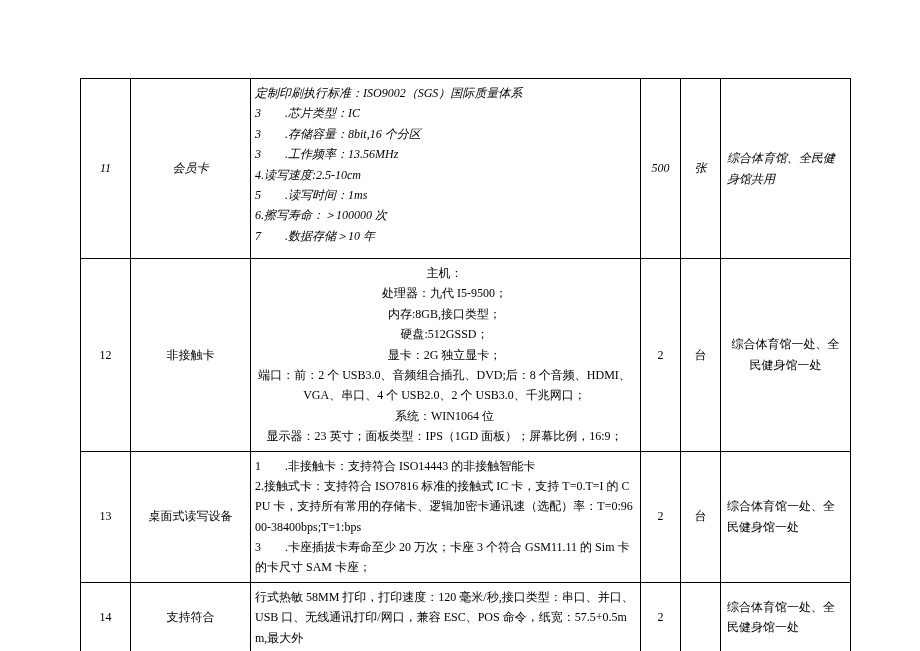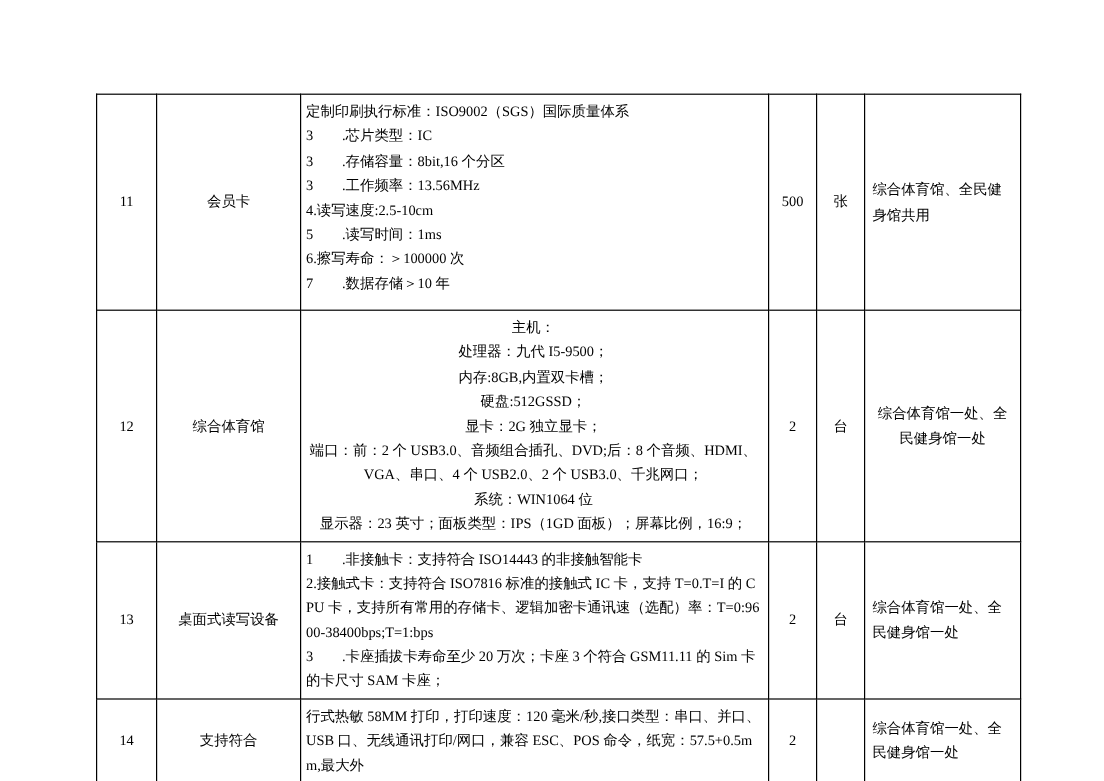--- a/index.html
+++ b/index.html
@@ -39,21 +39,21 @@
     .spec {
       text-align: left;
       vertical-align: top;
       padding-left: 4px;
       word-break: break-all;
       overflow: hidden;
     }
     .spec-line {
       white-space: pre-wrap;
     }
-    .h-row11 td { height: 180px; }
+    .h-row11 td { height: 180px; font-style: italic; }
     .h-row12 td { height: 168px; text-align: center; }
     .h-row13 td { height: 102px; margin-left: 21px; }
     .h-row14 td { height: 44px; }
     .clip {
       max-height: 100%;
       overflow: hidden;
     }
   </style>
 </head>
 <body>
@@ -83,26 +83,26 @@
               <div class="spec-line">6.擦写寿命：＞100000 次</div>
               <div class="spec-line">7        .数据存储＞10 年</div>
             </div>
           </td>
           <td class="center">500</td>
           <td class="center">张</td>
           <td>综合体育馆、全民健身馆共用</td>
         </tr>
         <tr class="h-row12">
           <td class="center">12</td>
-          <td class="center">综合体育馆</td>
+          <td class="center">非接触卡</td>
           <td class="spec">
             <div class="clip">
               <div class="spec-line">主机：</div>
               <div class="spec-line">处理器：九代 I5-9500；</div>
-              <div class="spec-line">内存:8GB,内置双卡槽；</div>
+              <div class="spec-line">内存:8GB,接口类型；</div>
               <div class="spec-line">硬盘:512GSSD；</div>
               <div class="spec-line">显卡：2G 独立显卡；</div>
               <div class="spec-line">端口：前：2 个 USB3.0、音频组合插孔、DVD;后：8 个音频、HDMI、VGA、串口、4 个 USB2.0、2 个 USB3.0、千兆网口；</div>
               <div class="spec-line">系统：WIN1064 位</div>
               <div class="spec-line">显示器：23 英寸；面板类型：IPS（1GD 面板）；屏幕比例，16:9；</div>
             </div>
           </td>
           <td class="center">2</td>
           <td class="center">台</td>
           <td>综合体育馆一处、全民健身馆一处</td>

